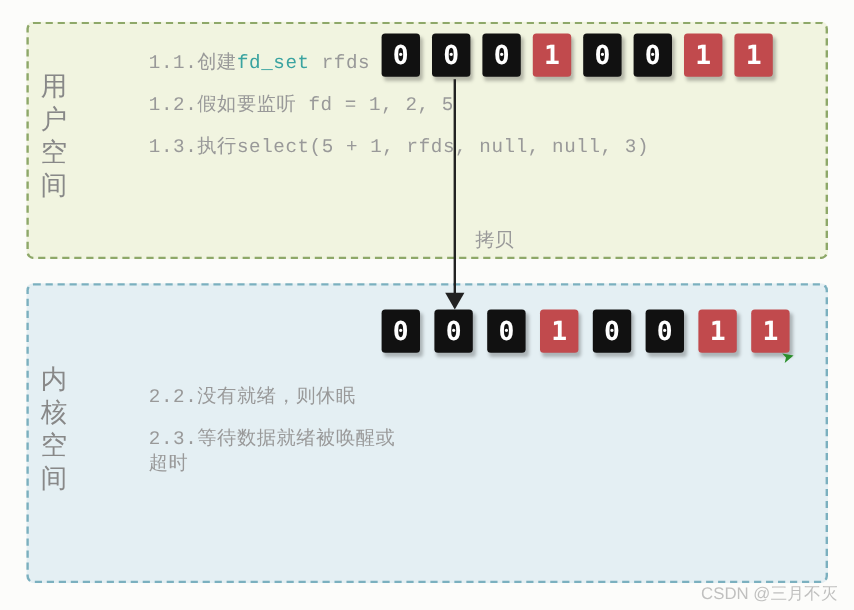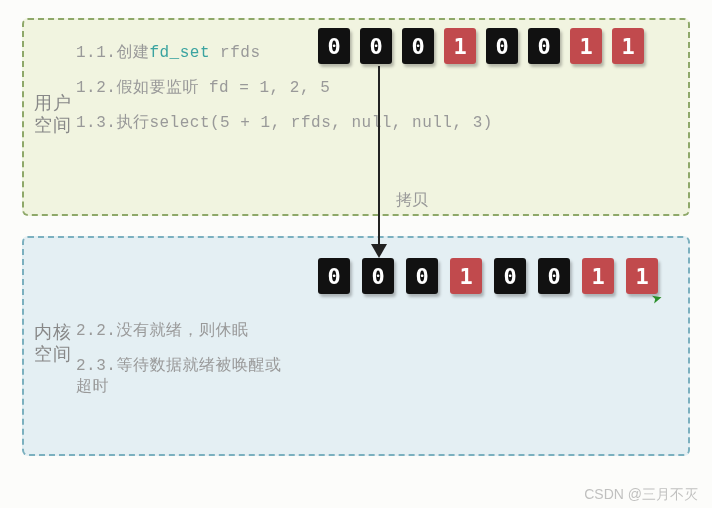--- a/index.html
+++ b/index.html
@@ -20,36 +20,37 @@
   }
   .user-panel {
     background: #f1f4e0;
     border-color: #8ea869;
     height: 198px;
     margin-bottom: 20px;
   }
   .kernel-panel {
     background: #e4eff3;
     border-color: #7bb0bf;
-    height: 220px;
+    height: 250px;
   }
   .side-label {
     writing-mode: horizontal-tb;
-    font-size: 18px;
+    font-size: 22px;
     color: #888;
     width: 42px;
     line-height: 1.25;
     align-self: center;
     letter-spacing: 1px;
   }
   .content {
     flex: 1;
     position: relative;
     font-size: 16px;
     color: #999;
+    margin-left: 48px;
   }
   .line { margin: 8px 0 14px 0; letter-spacing: 0.5px; }
   .mono-hl { color: #3aa3a0; }
   .bitarr {
     position: absolute;
     display: flex;
     gap: 10px;
   }
   .bitarr.top { top: 28px; left: 318px; }
   .bitarr.bottom { top: 258px; left: 318px; gap: 12px; }

